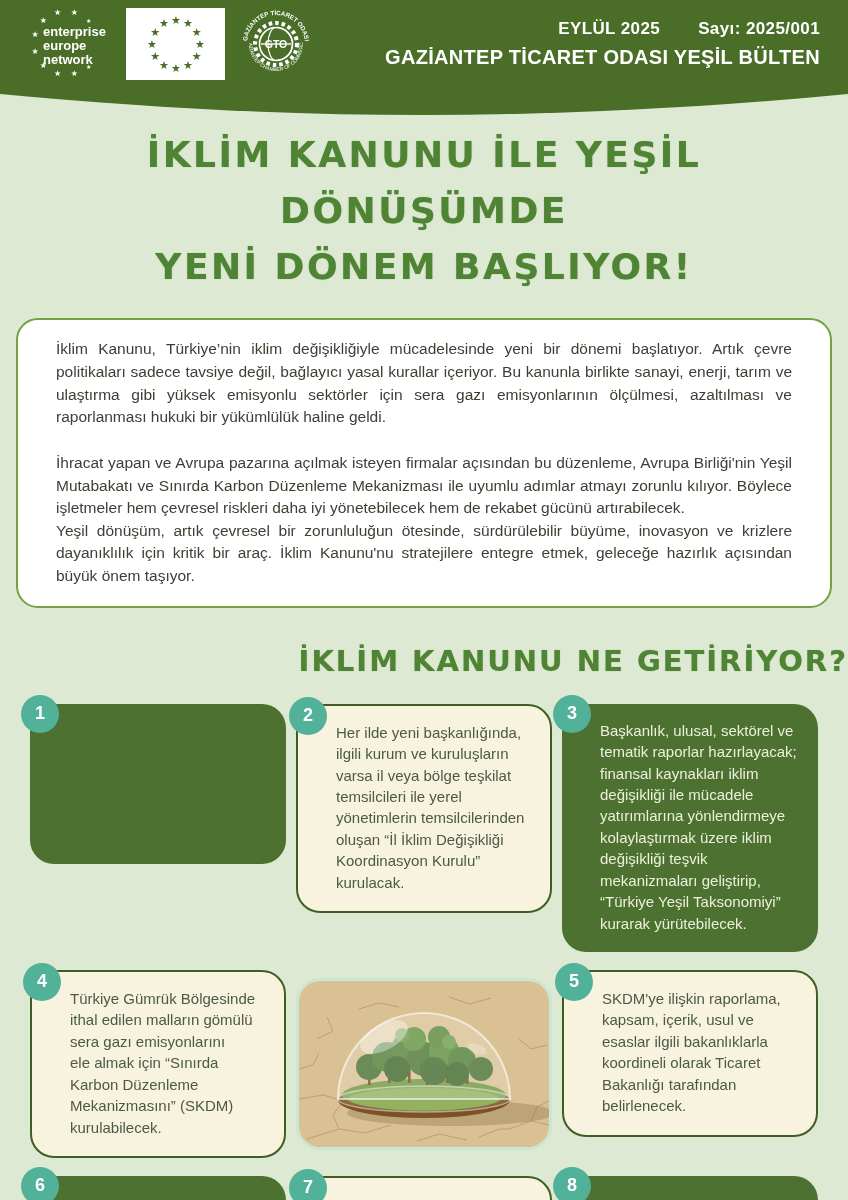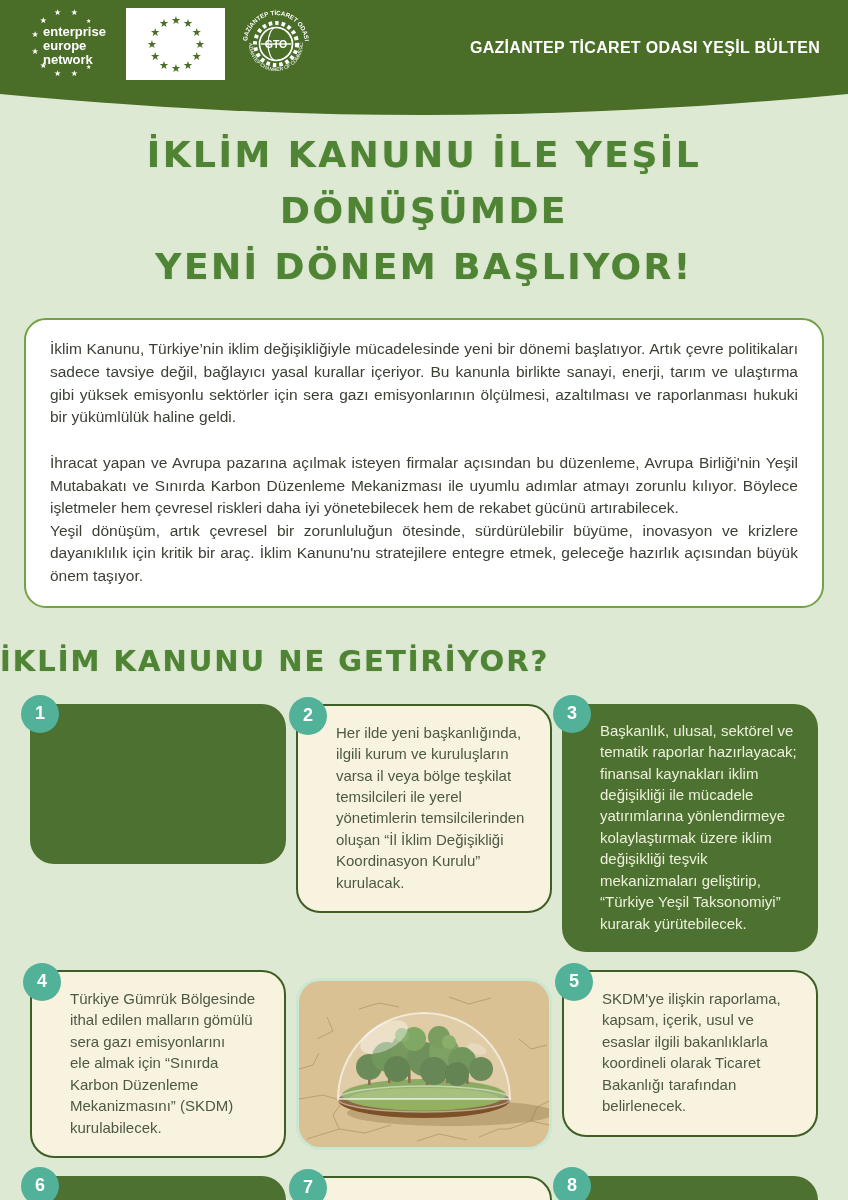--- a/index.html
+++ b/index.html
@@ -22,41 +22,41 @@
     position:relative;flex:0 0 auto;
   }
   .eu-flag .st{
     position:absolute;color:#4a6e28;font-size:11px;line-height:1;
     transform:translate(-50%,-50%);
   }
   .gto-logo{margin-left:12px;flex:0 0 auto;}
   .header-right{margin-left:auto;text-align:right;color:#ffffff;}
   .issue-line{font-size:17px;font-weight:bold;letter-spacing:.4px;}
   .issue-line .sep{display:inline-block;width:38px;}
-  .bulletin-title{font-size:16px;font-weight:bold;margin-top:7px;letter-spacing:.3px;}
+  .bulletin-title{font-size:20px;font-weight:bold;margin-top:7px;letter-spacing:.3px;}
   
   .main-title{
     margin-top:12px;text-align:center;
     font-family:"DejaVu Sans",sans-serif;
     font-weight:800;color:#4f8434;
     font-size:36px;letter-spacing:2.5px;line-height:1.55;
     text-shadow:0 0 1px rgba(79,132,52,.6);
   }
   
   .intro-box{
-    margin:24px 24px 0;background:#ffffff;
+    margin:24px 16px 0;background:#ffffff;
     border:2px solid #72a146;border-radius:22px;
-    padding:18px 24px;color:#3b4034;
+    padding:18px 38px;color:#3b4034;
     font-size:15.5px;line-height:1.46;text-align:justify;
   }
   .intro-box p{margin:0;}
   .intro-box p.gap{margin-bottom:23px;}
   
   .section-title{
-    margin-top:36px;text-align:left;
+    margin-top:36px;text-align:right;
     font-family:"DejaVu Sans",sans-serif;
     font-weight:800;color:#4f8434;
     font-size:29px;letter-spacing:2px;
     text-shadow:0 0 1px rgba(79,132,52,.6);
   }
   
   .cards-grid{
     margin:26px 30px 0;
     display:grid;grid-template-columns:repeat(3,1fr);
     gap:18px 10px;align-items:start;
@@ -137,20 +137,23 @@
     <text font-family="Liberation Sans, sans-serif" font-size="6.2" font-weight="bold" fill="#ffffff">
       <textPath href="#arcTop" startOffset="50%" text-anchor="middle">GAZİANTEP TİCARET ODASI</textPath>
     </text>
     <text font-family="Liberation Sans, sans-serif" font-size="5" fill="#ffffff">
       <textPath href="#arcBot" startOffset="50%" text-anchor="middle">GAZIANTEP CHAMBER OF COMMERCE</textPath>
     </text>
     <text x="39" y="43" text-anchor="middle" font-family="Liberation Sans, sans-serif" font-size="10.5" font-weight="bold" fill="#ffffff">GTO</text>
   </svg>
 
   <div class="header-right">
+    <div class="issue-line">
+      <span>EYLÜL 2025</span><span class="sep"></span><span>Sayı: 2025/001</span>
+    </div>
     <div class="bulletin-title">GAZİANTEP TİCARET ODASI YEŞİL BÜLTEN</div>
   </div>
 </div>
 
 <svg class="header-curve" width="848" height="28" viewBox="0 0 848 28" xmlns="http://www.w3.org/2000/svg">
   <path d="M0,0 H848 V7 C700,21 560,28 424,28 C288,28 148,21 0,7 Z" fill="#4a6e28"></path>
 </svg>
 
 <div class="main-title">
   <div>İKLİM KANUNU İLE YEŞİL DÖNÜŞÜMDE</div>

